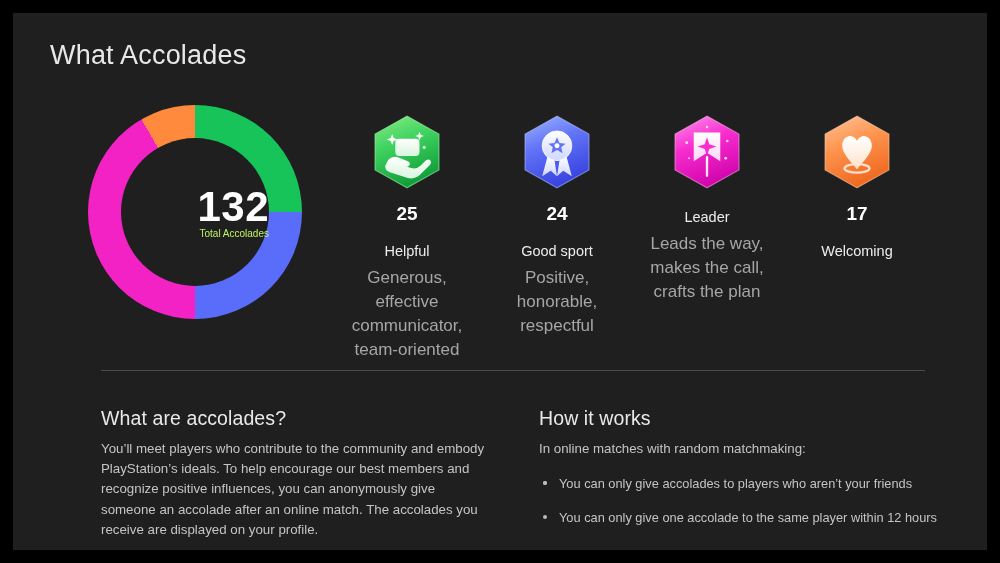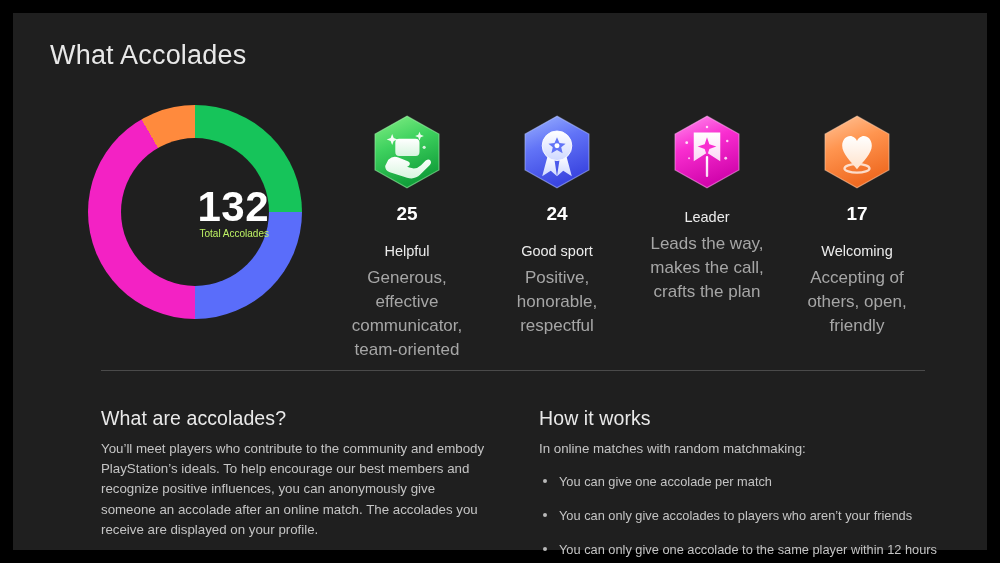--- a/index.html
+++ b/index.html
@@ -248,37 +248,35 @@
           </linearGradient>
         </defs>
         <polygon points="50,4 91,27 91,73 50,96 9,73 9,27" fill="url(#gWelc)"></polygon>
         <polygon points="50,4 91,27 91,73 50,96 9,73 9,27" fill="none" stroke="#ffd0ad" stroke-opacity="0.5" stroke-width="1.6"></polygon>
         <ellipse cx="50" cy="71" rx="16" ry="5.5" fill="none" stroke="#ffffff" stroke-opacity="0.75" stroke-width="3"></ellipse>
         <path d="M50 72 C42 62 31 52 31 42 C31 33 38 28 44 30 C47 31 49 33 50 36 C51 33 53 31 56 30 C62 28 69 33 69 42 C69 52 58 62 50 72 Z" fill="url(#gWelcIco)"></path>
       </svg>
     </div>
     <div class="badge-count">17</div>
     <div class="badge-name">Welcoming</div>
-    <div class="badge-desc">Accepting of others, open, friendly</div>
   </div>
 
   <div id="divider"></div>
 
   <div class="info-col" id="col-what">
     <div class="sec-heading">What are accolades?</div>
     <div class="sec-body">You’ll meet players who contribute to the community and embody PlayStation’s ideals. To help encourage our best members and recognize positive influences, you can anonymously give someone an accolade after an online match. The accolades you receive are displayed on your profile.</div>
   </div>
 
   <div class="info-col" id="col-how">
     <div class="sec-heading">How it works</div>
     <div class="sec-body">In online matches with random matchmaking:</div>
     <ul class="how-list">
       <li>
         <span class="bullet"></span>
-        <span>You can give one accolade per match</span>
       </li>
       <li>
         <span class="bullet"></span>
         <span>You can only give accolades to players who aren’t your friends</span>
       </li>
       <li>
         <span class="bullet"></span>
         <span>You can only give one accolade to the same player within 12 hours</span>
       </li>
     </ul>

